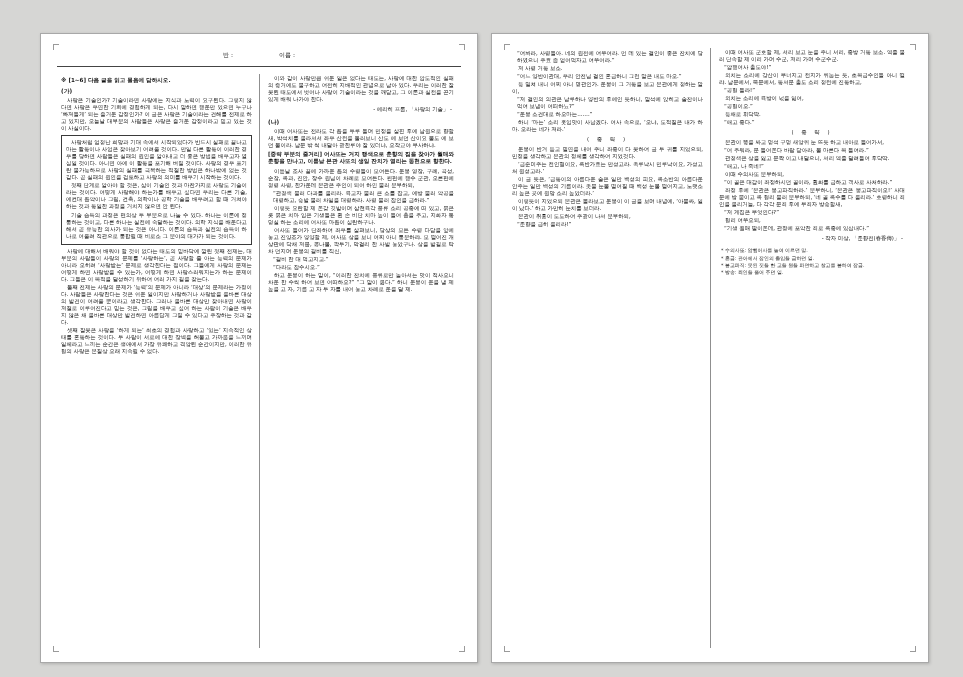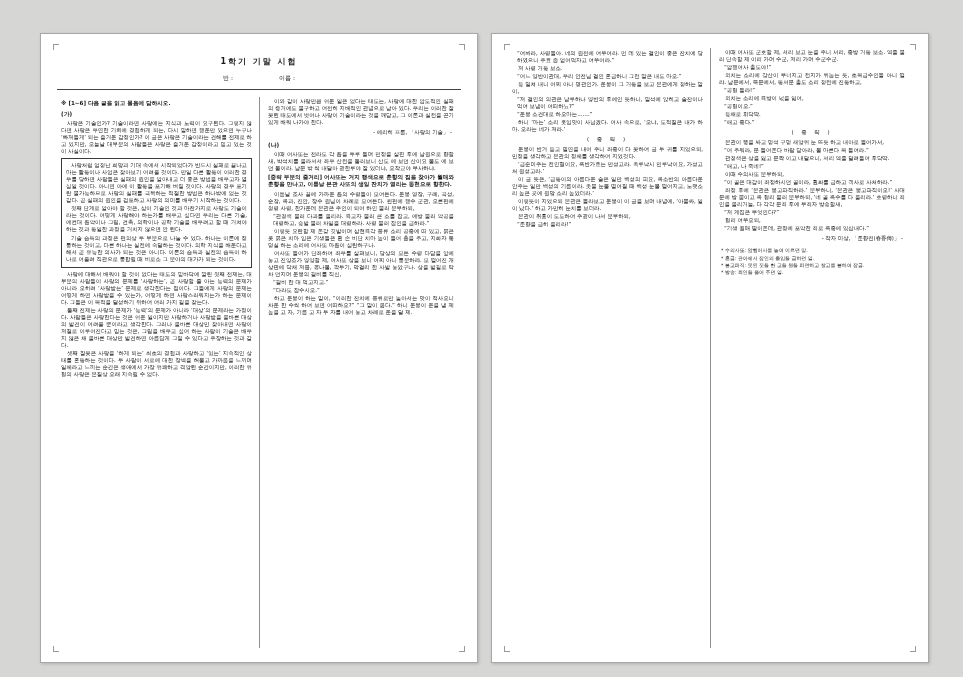--- a/index.html
+++ b/index.html
@@ -52,21 +52,20 @@
 <body>
 
 <div class="canvas">
 
   <div class="page" id="page1">
     <div class="corner tl"></div>
     <div class="corner tr"></div>
     <div class="corner bl"></div>
     <div class="corner br"></div>
     <div class="page-inner">
-      <div class="exam-header">1학기 기말 시험</div>
       <div class="name-row">
         <span>반 :</span>
         <span>이름 :</span>
       </div>
       <div class="cols">
         <div class="col">
             <div class="h">※ [1~6] 다음 글을 읽고 물음에 답하시오.</div>
             <div class="slabel">(가)</div>
             <div class="p">사랑은 기술인가? 기술이라면 사랑에는 지식과 노력이 요구된다. 그렇지 않다면 사랑은 우연한 기회에 경험하게 되는, 다시 말하면 행운만 있으면 누구나 ‘빠져들게’ 되는 즐거운 감정인가? 이 글은 사랑은 기술이라는 견해를 전제로 하고 있지만, 오늘날 대부분의 사람들은 사랑은 즐거운 감정이라고 믿고 있는 것이 사실이다.</div>
             <div class="tbox">

